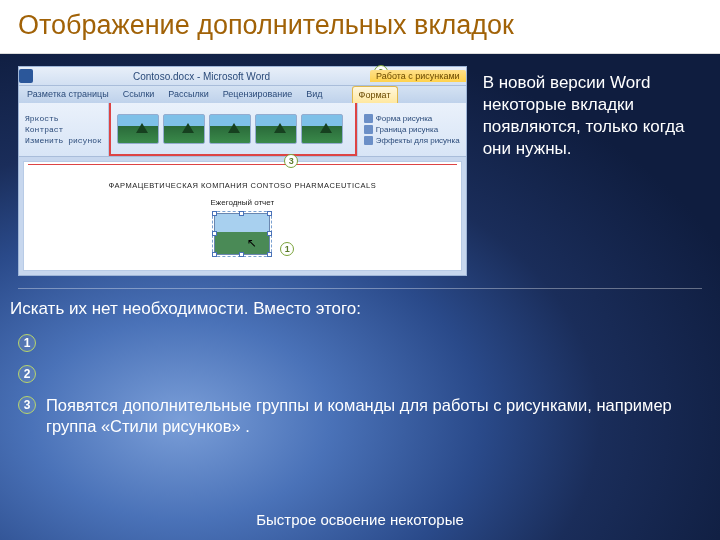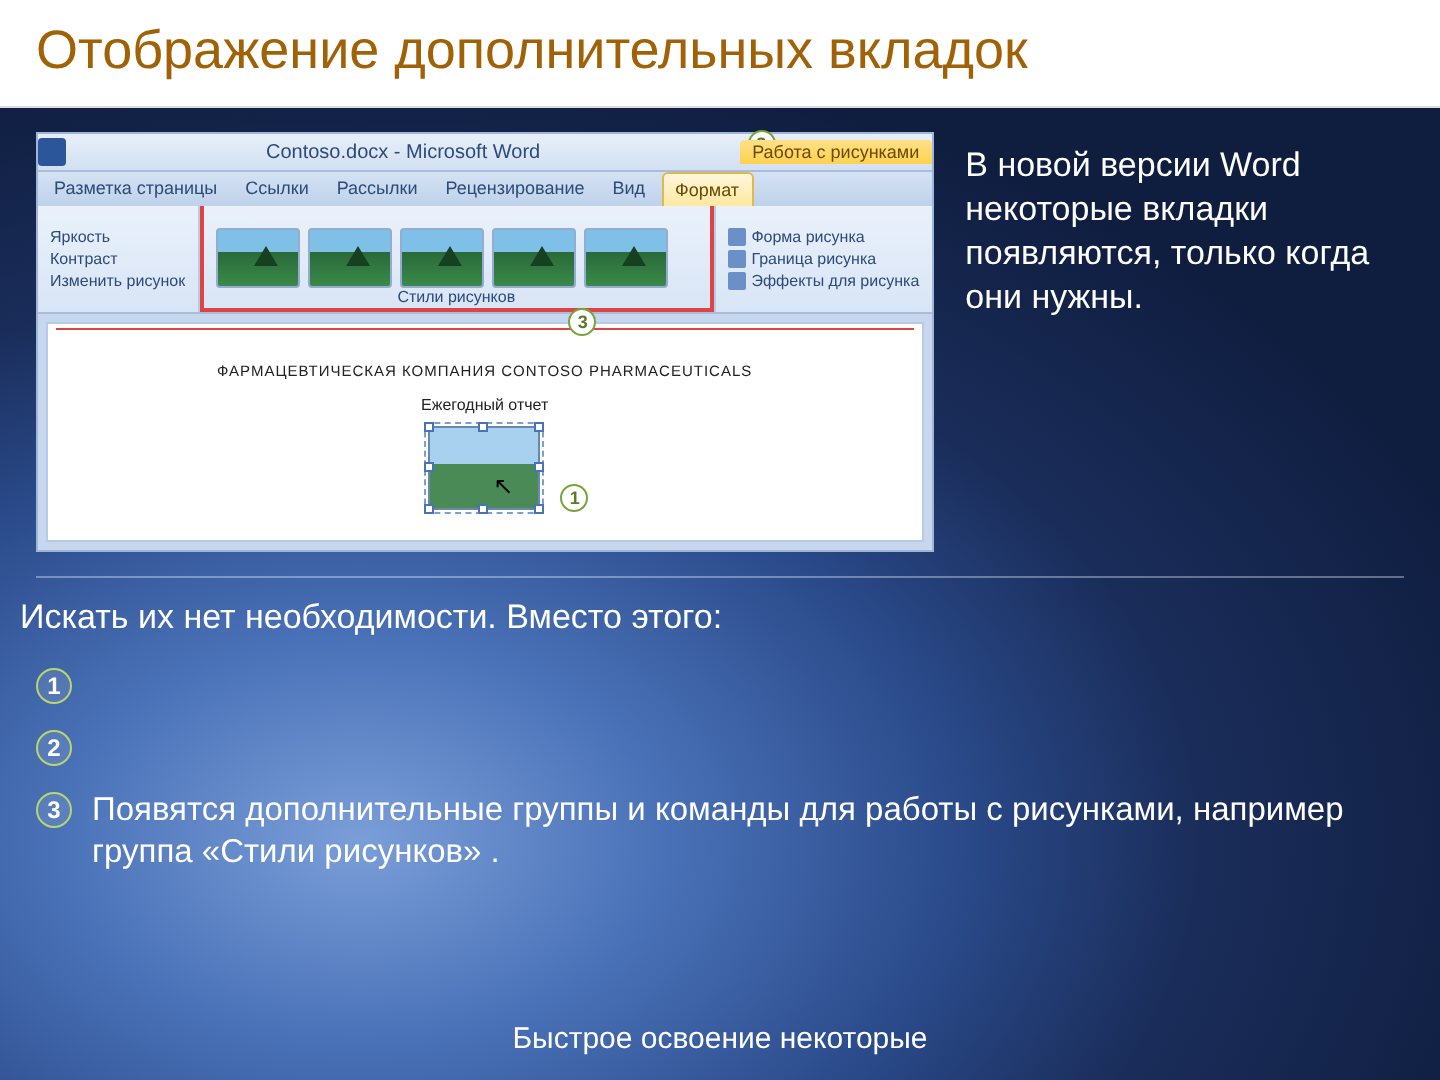--- a/index.html
+++ b/index.html
@@ -62,32 +62,32 @@
     display: flex; gap: 2px; padding: 0 2px;
     background: linear-gradient(#d4e2f3, #bfd2eb);
     font-size: 9px; color: #2b4b7a;
   }
   .wm-tab {
     padding: 3px 6px; border-radius: 3px 3px 0 0;
   }
   .wm-tab.active {
     background: linear-gradient(#fff7dd, #ffe8a0);
     color: #6b4a00;
-    border: 1px solid #e0b84d; border-bottom: none;
+    border: 1px solid #e0b84d; border-bottom: none; margin-left: 21px;
   }
   .wm-ribbon {
     display: flex; align-items: stretch;
     background: linear-gradient(#eaf1fb, #d8e5f6);
     border-bottom: 1px solid #a9bdda;
     height: 54px; position: relative;
   }
   .grp-left {
     display: flex; flex-direction: column; justify-content: center;
     gap: 2px; padding: 2px 6px; border-right: 1px solid #b8cbe6;
-    font-size: 8px; color: #2b4b7a;
+    font-size: 8px; color: #2b4b7a; font-family: Liberation Mono, monospace;
   }
   .grp-left div { white-space: nowrap; }
   .gallery {
     display: flex; align-items: center; gap: 4px; padding: 4px 6px;
     flex: 1; position: relative;
     border-left: 2px solid #d44; border-right: 2px solid #d44; border-bottom: 2px solid #d44;
   }
   .thumb {
     width: 42px; height: 30px; border: 1px solid #94acd0; border-radius: 2px;
     background: linear-gradient(#7ec0e8 40%, #2a6a3a 40%, #3a8a4a 100%);
@@ -184,21 +184,20 @@
           <div>Яркость</div>
           <div>Контраст</div>
           <div>Изменить рисунок</div>
         </div>
         <div class="gallery">
           <div class="thumb"></div>
           <div class="thumb"></div>
           <div class="thumb"></div>
           <div class="thumb"></div>
           <div class="thumb"></div>
-          <span class="gallery-label">Стили рисунков</span>
         </div>
         <div class="grp-right">
           <div class="ri">
               <span class="tiny-ico"></span>
               <span>Форма рисунка</span>
             </div>
           <div class="ri">
               <span class="tiny-ico"></span>
               <span>Граница рисунка</span>
             </div>

